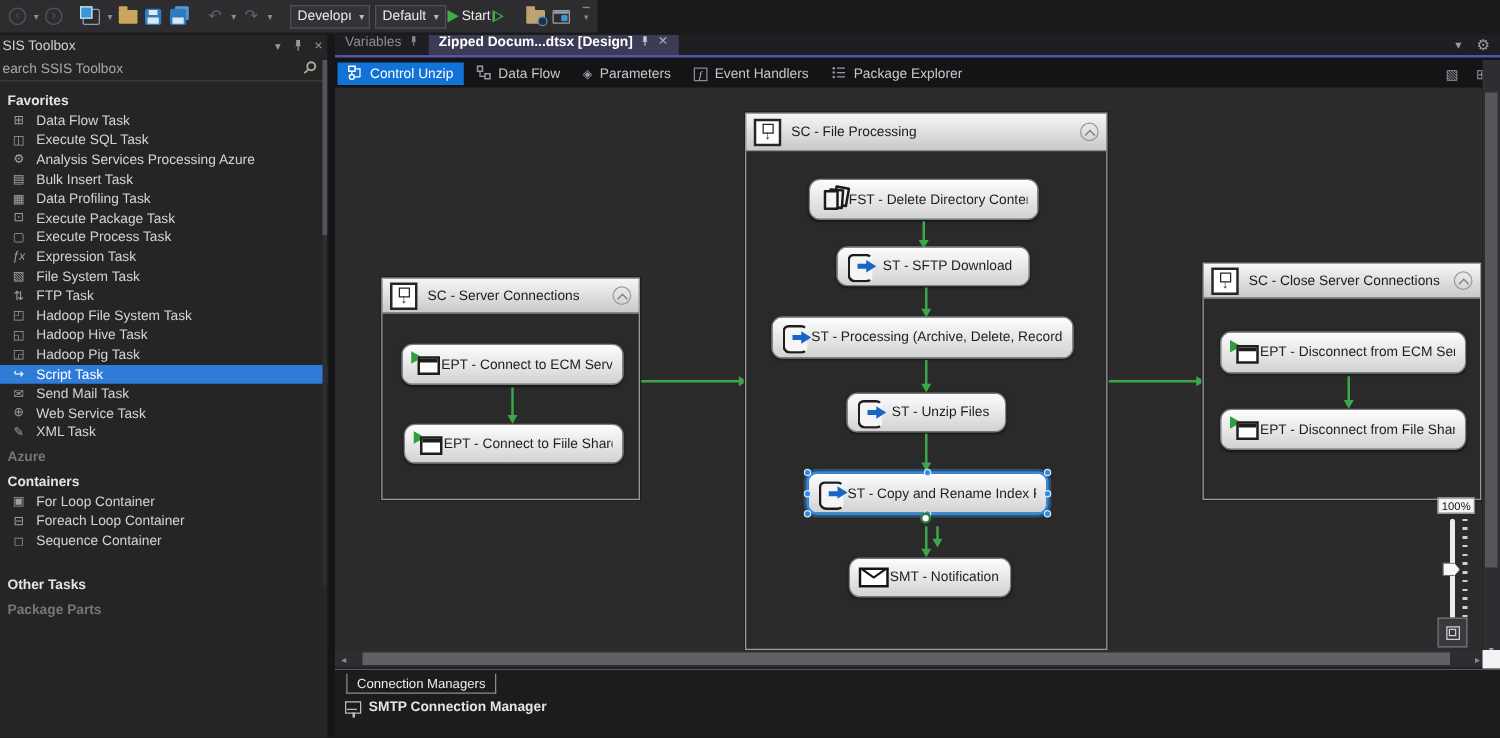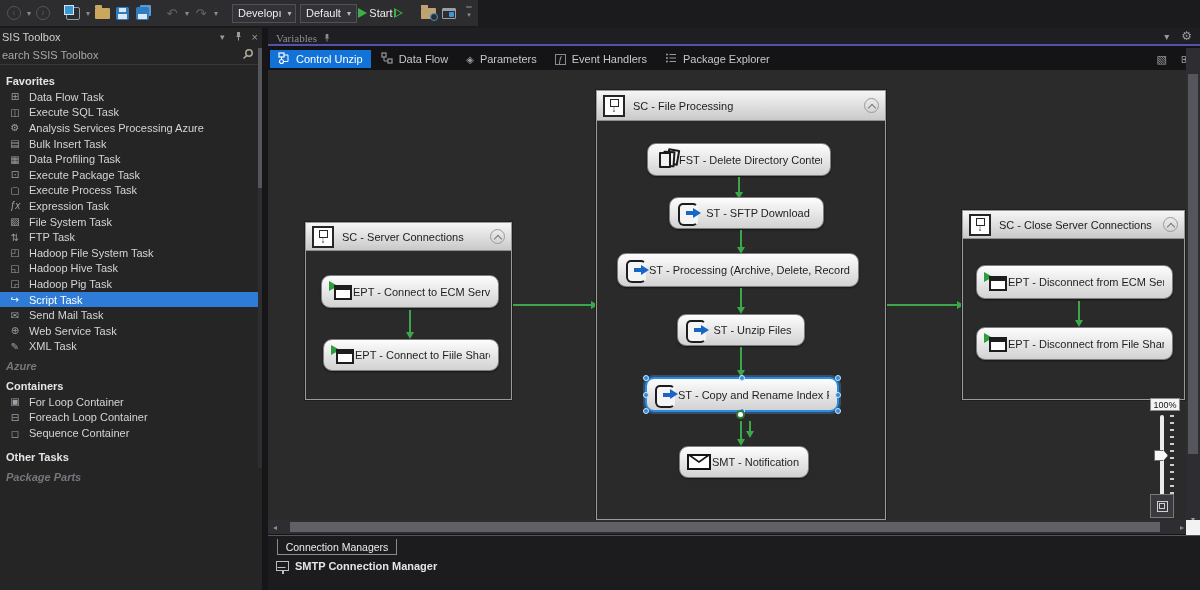--- a/index.html
+++ b/index.html
@@ -43,36 +43,36 @@
   .ico-win-arrow::after { content:""; position:absolute; right:1px; bottom:1px; width:5px; height:5px; background:#3b97d3; border-radius:1px; }
   .overflow-btn { display:flex; flex-direction:column; align-items:center; color:#8a8a90; font-size:7px; line-height:4px; }
 
   
   #sidebar { position:absolute; left:0; top:28px; width:262px; height:562px; background:#252526; }
   #sidebar-title { height:18px; display:flex; align-items:center; padding:0 4px 0 2px; color:#cfcfcf; font-size:11px; }
   #sidebar-title .sb-icons { margin-left:auto; display:flex; gap:9px; align-items:center; color:#9a9aa0; font-size:9px; }
   #sidebar-search { height:19px; display:flex; align-items:center; padding:0 8px 0 2px; color:#a8a8a8; font-size:11px; border-bottom:1px solid #39393d; }
   #toolbox-list { padding-top:4px; }
   .tb-header { height:16px; display:flex; align-items:center; padding-left:6px; color:#e4e4e4; font-size:11px; font-weight:bold; margin-top:4px; }
-  .tb-header.dim { color:#76767c; font-weight:bold;font-style:italic; }
+  .tb-header.dim { color:#76767c; font-weight:bold; }
   .tb-item { height:15.6px; display:flex; align-items:center; padding-left:8px; gap:7px; color:#d4d4d4; font-size:11px; }
   .tb-item .glyph { width:14px; text-align:center; color:#9aa0a6; font-size:10px; flex:0 0 14px; }
   .tb-item.selected { background:#2e7bd8; color:#ffffff; }
   .tb-item.selected .glyph { color:#ffffff; }
   #sidebar-scroll { position:absolute; right:0; top:20px; width:4px; height:420px; background:#2e2e30; }
   #sidebar-scroll .thumb { width:4px; height:140px; background:#55555c; }
 
   #splitter { position:absolute; left:262px; top:28px; width:6px; height:562px; background:#161618; }
 
   
   #main { position:absolute; left:268px; top:28px; width:932px; height:562px; background:#141416; }
 
   
   #doc-tab-row { position:absolute; left:0; top:0; width:932px; height:18px; border-bottom:2px solid #5254a8; background:#1f1f23; display:flex; }
-  .doc-tab { display:flex; align-items:flex-end; gap:6px; padding:0 8px; font-size:11px;font-family:Liberation Serif, serif; }
+  .doc-tab { display:flex; align-items:flex-start; gap:6px; padding:0 8px; font-size:11px; }
   .doc-tab.inactive { color:#8c8c92; }
   .doc-tab.active { background:#3b3b55; color:#ffffff; font-weight:bold; }
   .pin-svg, .close-x { color:#a8a8b0; font-size:10px; }
   #doc-row-icons { margin-left:auto; display:flex; align-items:center; gap:12px; padding-right:8px; color:#9a9aa0; font-size:10px; }
 
   
   #designer-tabs { position:absolute; left:0; top:20px; width:932px; height:22px; background:#141416; display:flex; align-items:center; gap:2px; padding-left:2px; }
   .dtab { display:flex; align-items:center; gap:6px; height:18px; padding:0 8px; color:#c8c8cc; font-size:11px; }
   .dtab.selected { background:#1173d8; color:#fff; }
   .dtab .dt-ico { font-size:10px; color:#9a9aa0; }
@@ -340,41 +340,51 @@
         </div>
       <div class="tb-item">
           <span class="glyph">⊟</span>
           <span>Foreach Loop Container</span>
         </div>
       <div class="tb-item">
           <span class="glyph">◻</span>
           <span>Sequence Container</span>
         </div>
 
-      <div class="tb-header" style="margin-top:8px">Other Tasks</div>
+      <div class="tb-header" style="margin-top:19px">Other Tasks</div>
       <div class="tb-header dim">Package Parts</div>
     </div>
     <div id="sidebar-scroll">
         <div class="thumb"></div>
       </div>
   </div>
 
   <div id="splitter"></div>
 
   <div id="main">
 
     <div id="doc-tab-row">
       <div class="doc-tab inactive">
         <span>Variables</span>
         <span class="pin-svg">
           <svg width="8" height="9" viewBox="0 0 9 10">
               <path d="M3 1h3v4l1 1H2l1-1z" fill="#8c8c92"></path>
               <line x1="4.5" y1="6" x2="4.5" y2="9.5" stroke="#8c8c92" stroke-width="1"></line>
             </svg>
         </span>
+      </div>
+      <div class="doc-tab active">
+        <span>Zipped Docum...dtsx [Design]</span>
+        <span class="pin-svg">
+          <svg width="8" height="9" viewBox="0 0 9 10">
+              <path d="M3 1h3v4l1 1H2l1-1z" fill="#cfcfd6"></path>
+              <line x1="4.5" y1="6" x2="4.5" y2="9.5" stroke="#cfcfd6" stroke-width="1"></line>
+            </svg>
+        </span>
+        <span class="close-x">✕</span>
       </div>
       <div id="doc-row-icons">
         <span>▾</span>
         <span style="font-size:12px">⚙</span>
       </div>
     </div>
 
     <div id="designer-tabs">
       <div class="dtab selected">
         <span class="dt-ico">

